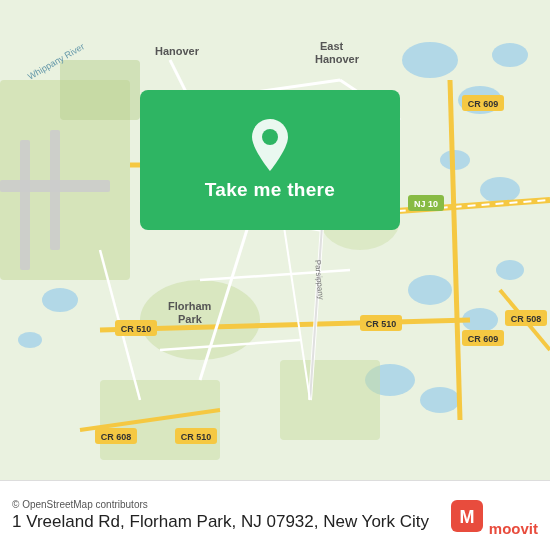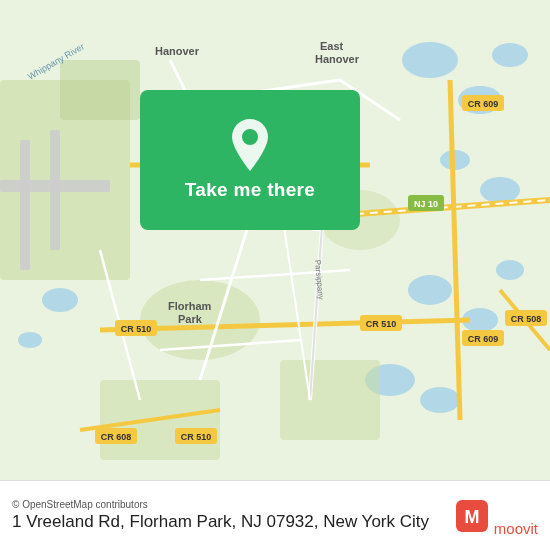--- a/index.html
+++ b/index.html
@@ -26,21 +26,21 @@
       height: 100%;
       position: absolute;
       top: 0; left: 0;
     }
 
     
     #button-overlay {
       position: absolute;
       top: 90px;
       left: 140px;
-      width: 220px;
+      width: 260px;
       height: 140px;
       background-color: #2eb563;
       border-radius: 8px;
       display: flex;
       flex-direction: column;
       align-items: center;
       justify-content: center;
       cursor: pointer;
       z-index: 10;
     }
@@ -89,21 +89,21 @@
     }
 
     #moovit-logo {
       display: flex;
       align-items: center;
       gap: 6px;
     }
 
     #moovit-text {
       font-size: 15px;
-      font-weight: normal;
+      font-weight: bold;
       color: #e84c3d;
       margin-top: 26px;
     }
 
     .moovit-icon {
       width: 32px;
       height: 32px;
     }
   </style>
 </head>

